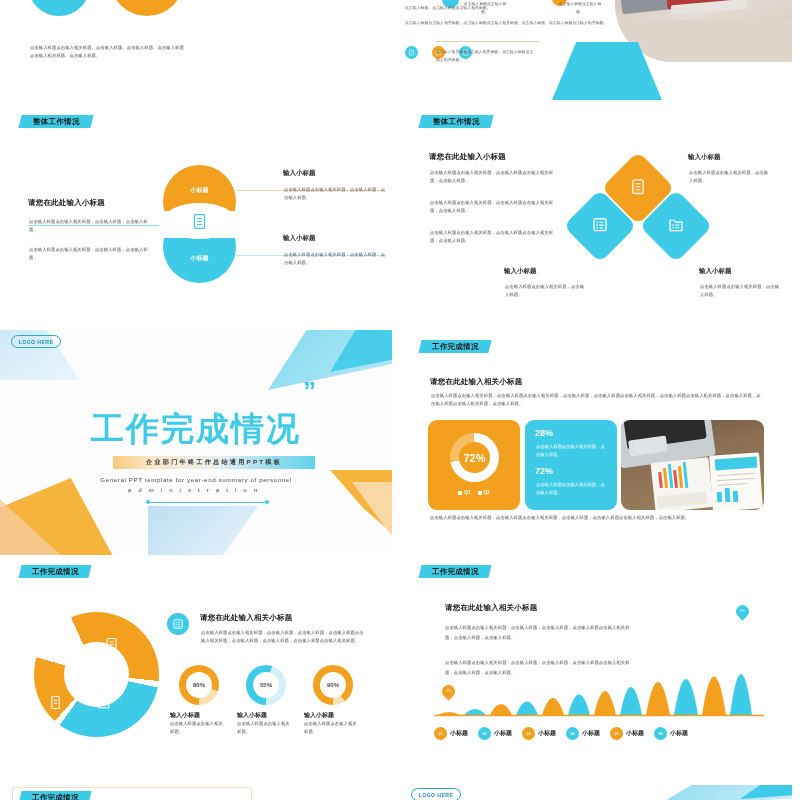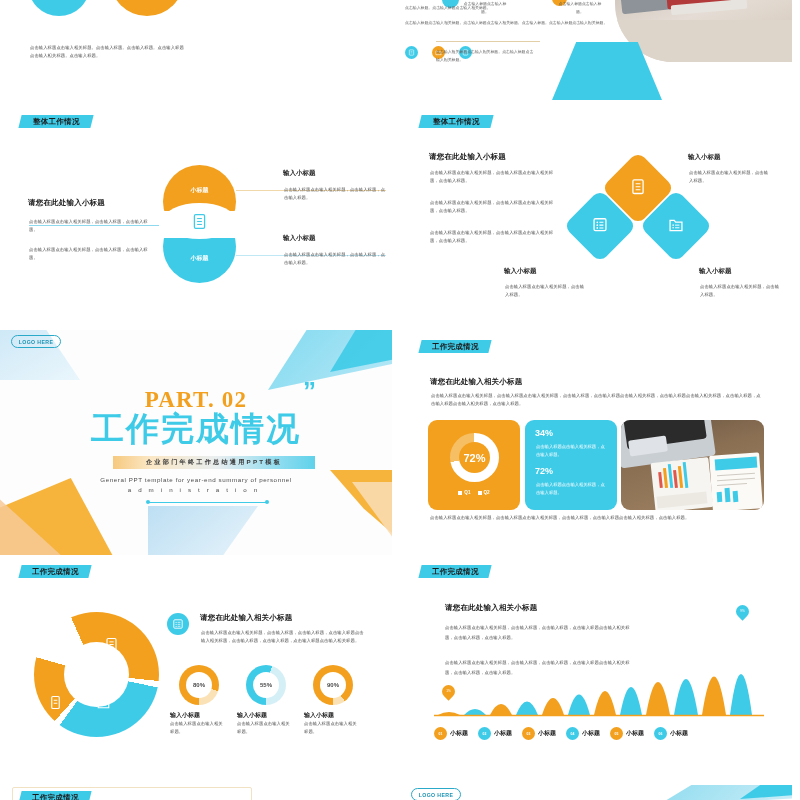--- a/index.html
+++ b/index.html
@@ -257,22 +257,20 @@
 
     <div style="position:absolute;left:11px;top:5px;width:50px;height:13px;border:1px solid #2aa9c8;border-radius:7px;
                 display:flex;align-items:center;justify-content:center;">
       <span style="font-size:5.2px;color:#1b93b4;letter-spacing:.4px;font-weight:bold;">LOGO HERE</span>
     </div>
 
     <div style="position:absolute;left:303px;top:48px;font-size:26px;color:#3ecbe8;font-weight:bold;line-height:1;">
       <span>”</span>
     </div>
 
-    <div style="position:absolute;left:0;top:57px;width:392px;text-align:center;
-                font-family:'Liberation Serif',serif;font-weight:bold;font-size:23px;color:#f2a01e;letter-spacing:1.2px;">PART. 02</div>
 
     <div style="position:absolute;left:0;top:82px;width:392px;text-align:center;
                 font-weight:bold;font-size:33px;color:#3ecbe8;letter-spacing:2px;line-height:1;">工作完成情况</div>
 
     <div style="position:absolute;left:113px;top:126px;width:202px;height:13px;
                 background:linear-gradient(90deg,#f6c97e 0%,#fbe7c4 18%,#e8eef0 52%,#8fdcef 82%,#5fd2ea 100%);
                 display:flex;align-items:center;justify-content:center;">
       <span style="font-size:6.2px;font-weight:bold;color:#3a3a3a;letter-spacing:2.2px;">企业部门年终工作总结通用PPT模板</span>
     </div>
 
@@ -307,21 +305,21 @@
           <b style="color:#fff;font-size:4.6px;">Q1</b>
         </span>
         <span style="display:flex;align-items:center;gap:2px;">
           <i style="width:4px;height:4px;background:#fff;display:inline-block;"></i>
           <b style="color:#fff;font-size:4.6px;">Q2</b>
         </span>
       </div>
     </div>
 
     <div class="kpi-card" style="left:125px;top:90px;width:92px;height:90px;background:#3ecbe8;">
-      <div style="position:absolute;left:10px;top:8px;color:#fff;font-weight:bold;font-size:9px;">34%</div>
+      <div style="position:absolute;left:10px;top:8px;color:#fff;font-weight:bold;font-size:9px;">28%</div>
       <div style="position:absolute;left:11px;top:23px;width:72px;color:#fff;font-size:4.3px;line-height:1.85;">点击输入标题点击输入相关标题，点击输入标题。</div>
       <div style="position:absolute;left:10px;top:46px;color:#fff;font-weight:bold;font-size:9px;">72%</div>
       <div style="position:absolute;left:11px;top:61px;width:72px;color:#fff;font-size:4.3px;line-height:1.85;">点击输入标题点击输入相关标题，点击输入标题。</div>
     </div>
 
     <div class="kpi-card" style="left:221px;top:90px;width:143px;height:90px;overflow:hidden;
                 background:linear-gradient(165deg,#6b5743 0%,#8a6f53 40%,#a08362 100%);">
       <div style="position:absolute;left:-4px;top:-6px;width:96px;height:48px;background:#c9ced3;border-radius:4px;transform:rotate(-8deg);"></div>
       <div style="position:absolute;left:4px;top:-8px;width:80px;height:32px;background:#2b2b2b;border-radius:3px;transform:rotate(-8deg);"></div>
       <div style="position:absolute;left:8px;top:18px;width:38px;height:16px;background:#dfe3e7;border-radius:2px;transform:rotate(-8deg);"></div>

